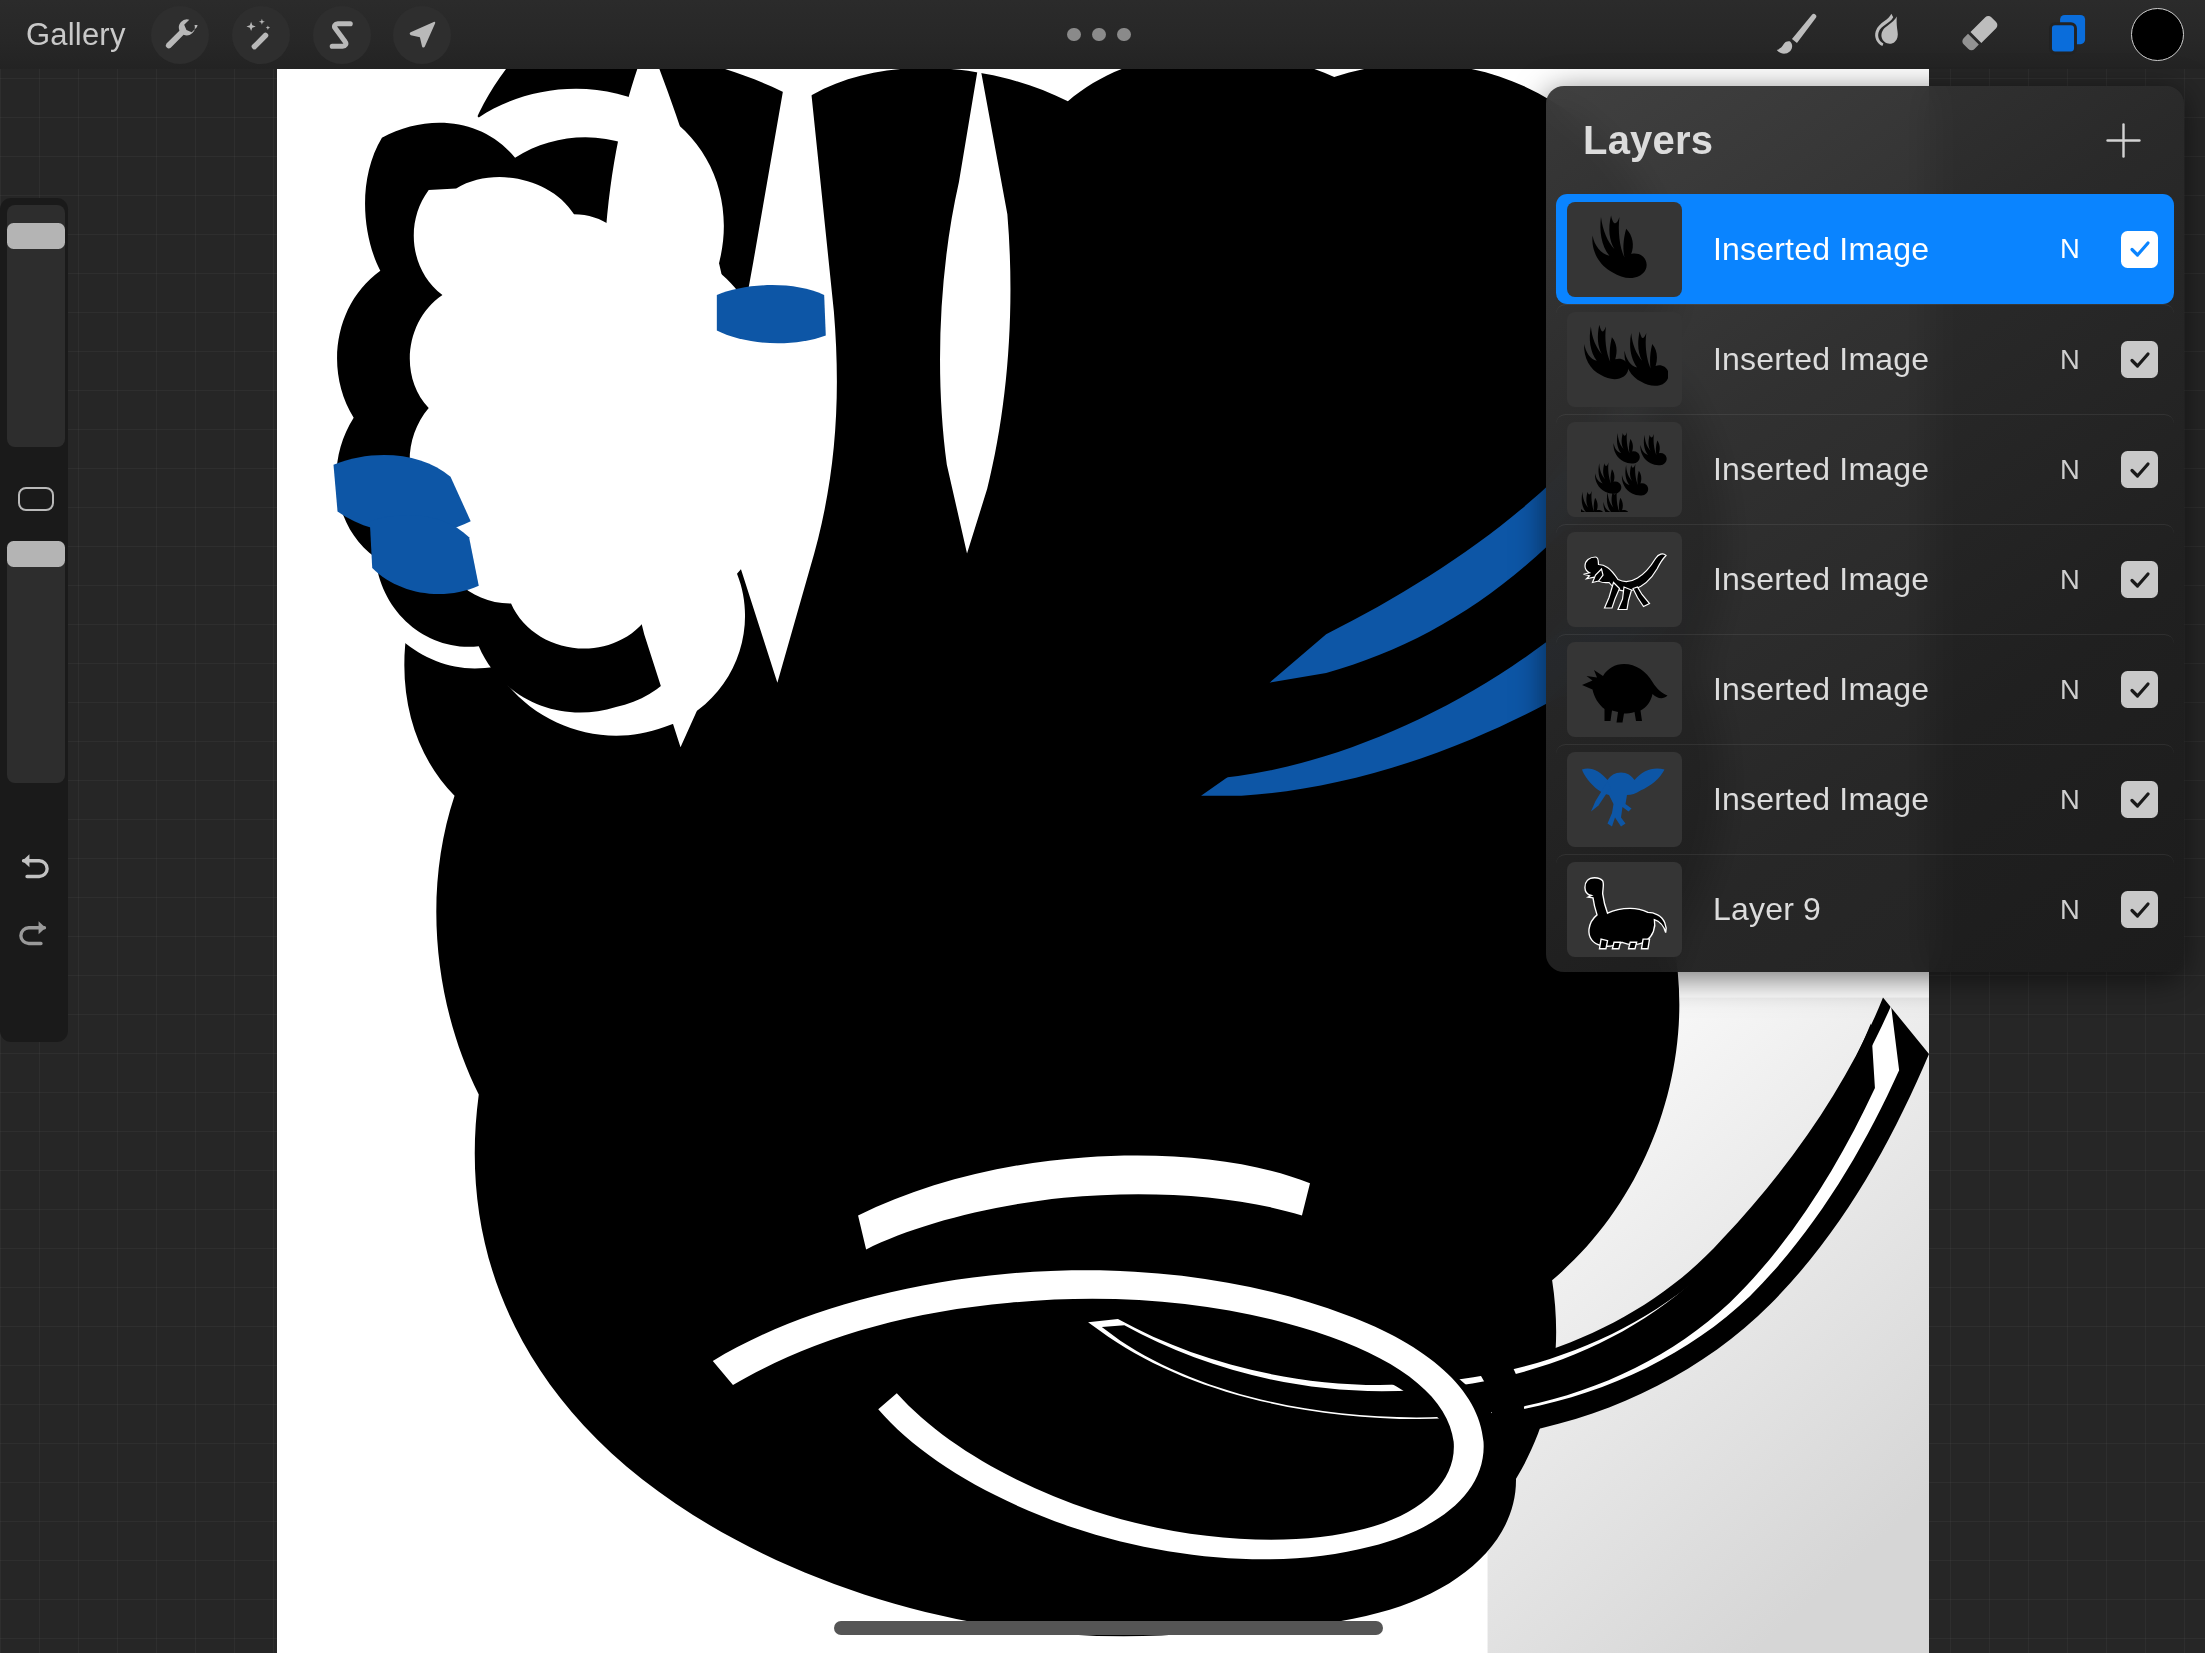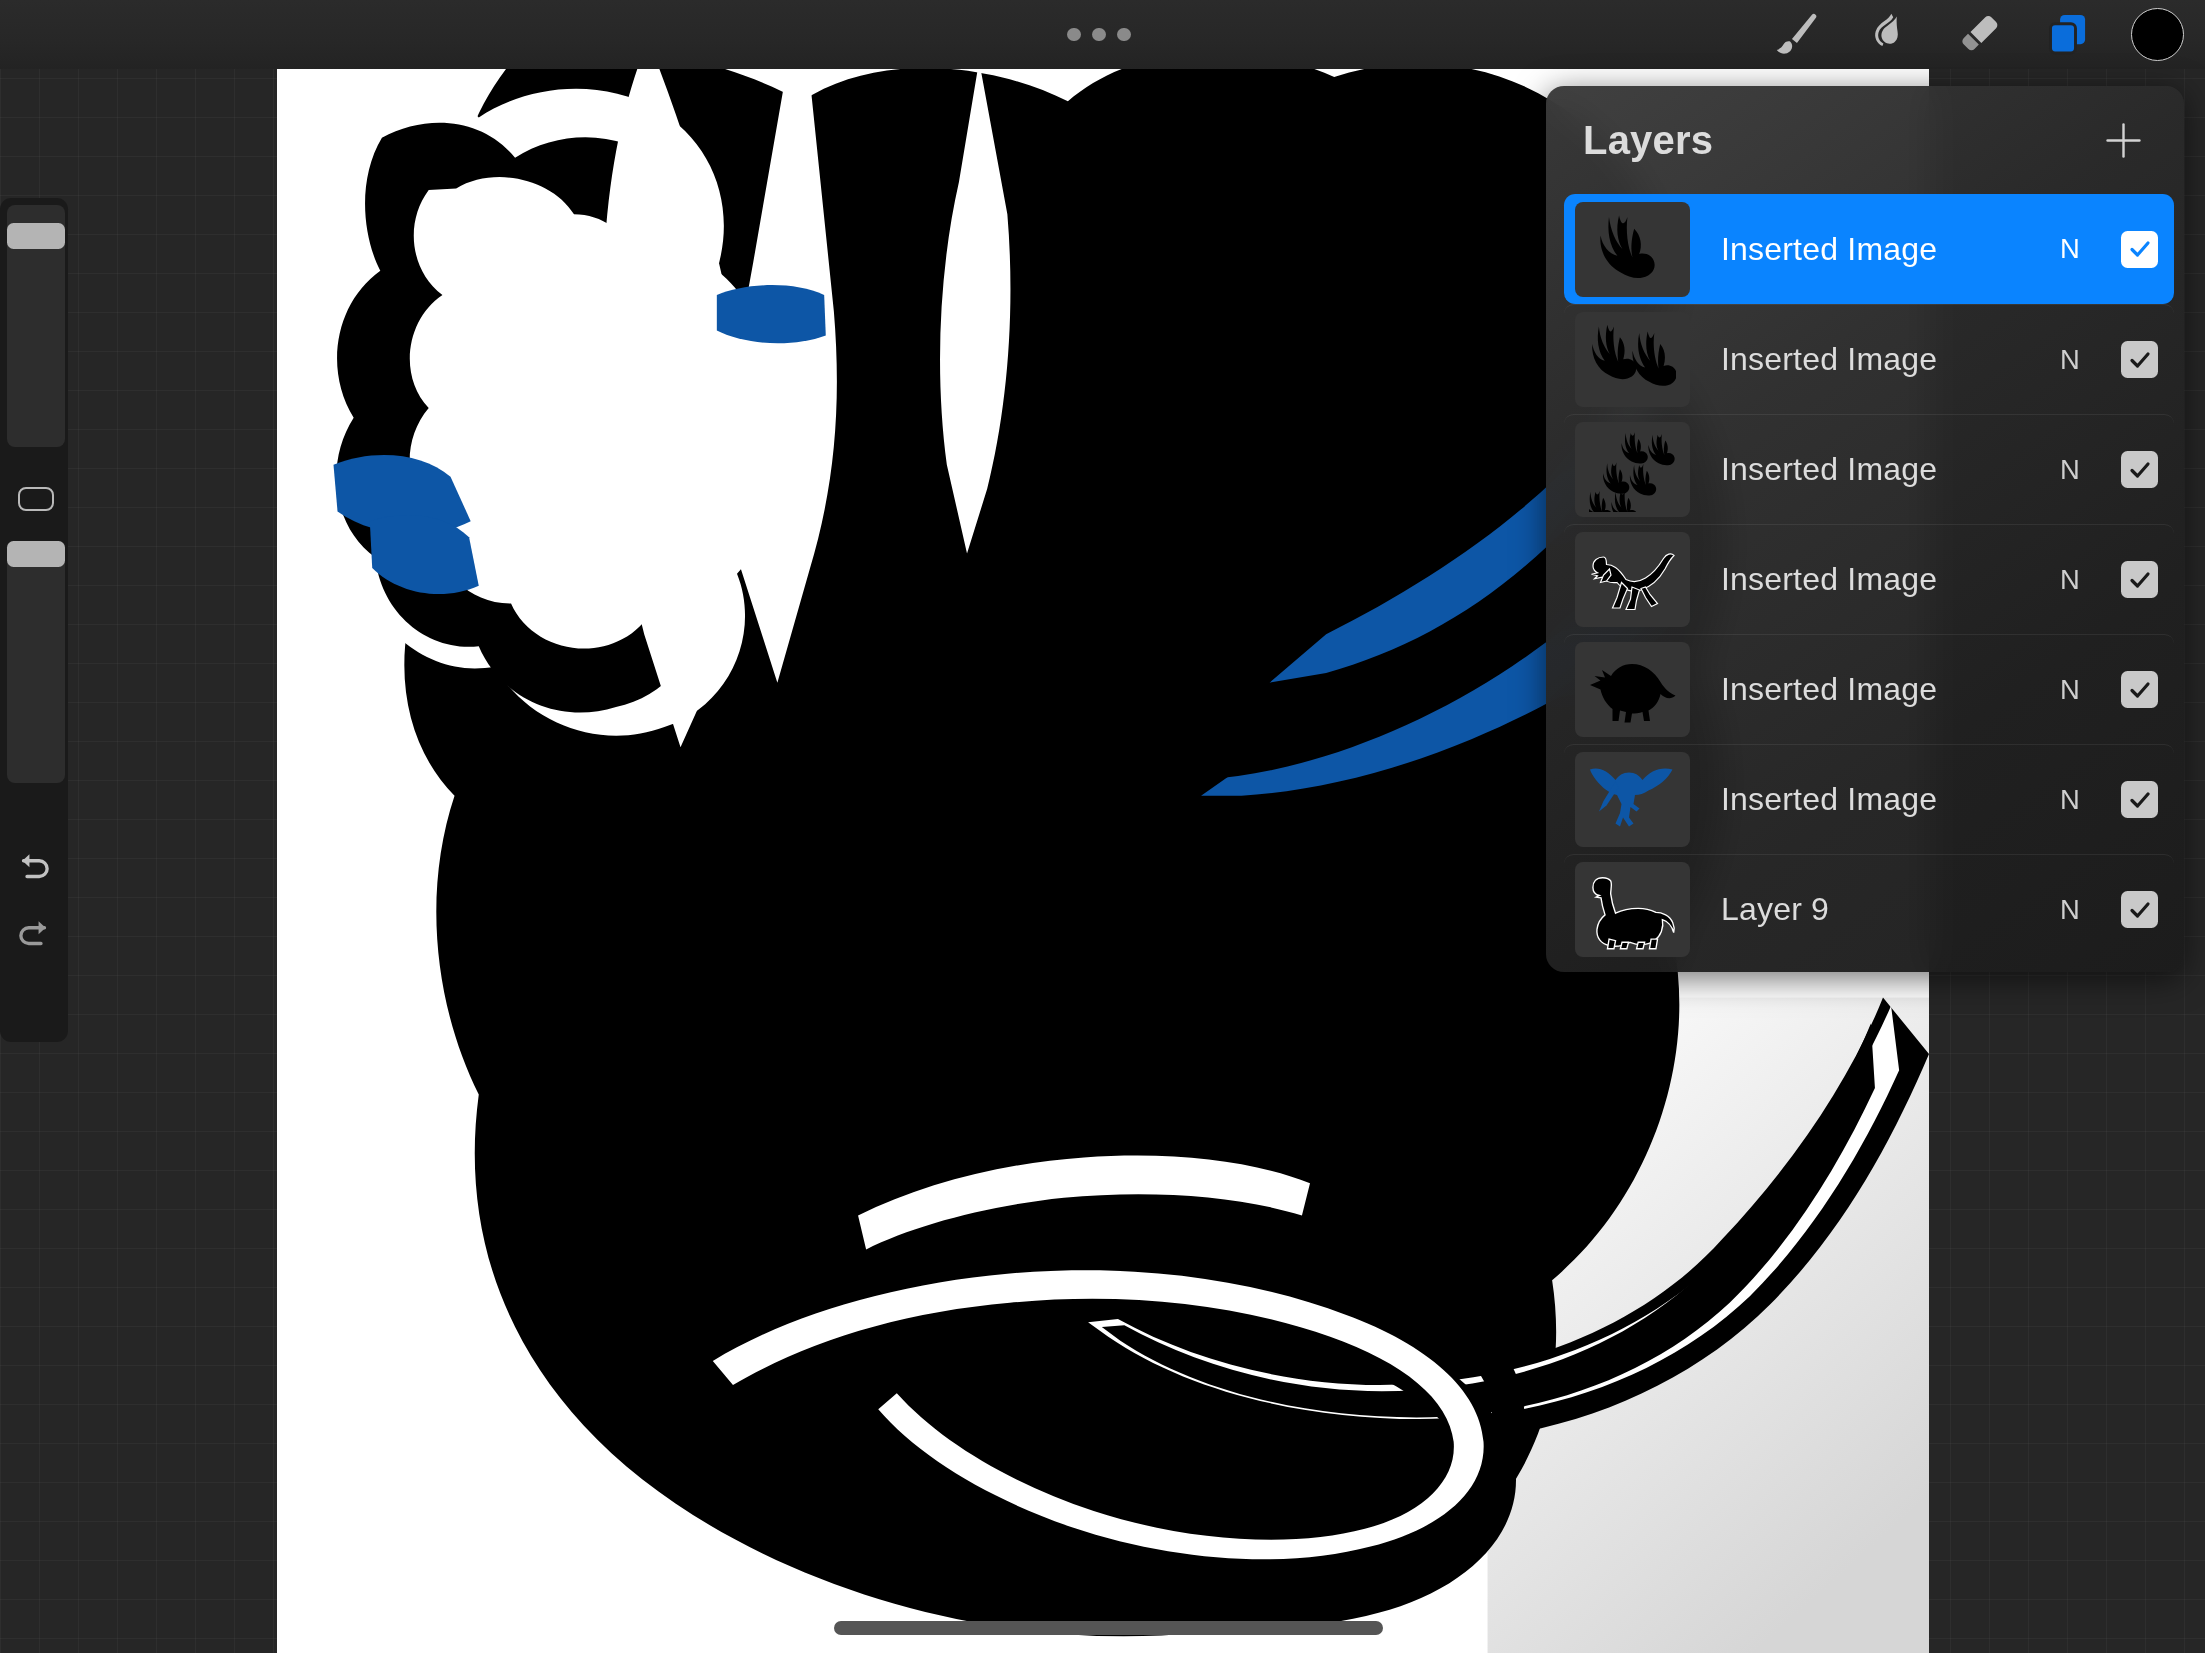--- a/index.html
+++ b/index.html
@@ -105,21 +105,21 @@
     overflow:hidden;
   }
   .lp-header {
     height:108px; display:flex; align-items:center; justify-content:space-between;
     padding:0 37px 0 37px;
     gap:8px;
   }
   .lp-title { color:#dcdcdc; font-size:40px; font-weight:bold; letter-spacing:0.2px; }
   .lp-add { width:47px; height:47px; display:flex; align-items:center; justify-content:center; }
 
-  .lp-rows { padding:0 9.7px;margin-left:8px; }
+  .lp-rows { padding:0 9.7px; }
 
   .layer-row {
     position:relative; display:flex; align-items:center;
     height:110px; border-radius:9.7px;
     border-top:0.8px solid rgba(255,255,255,0.07);
     padding-left:11.3px; padding-right:16px;
   }
   .layer-row.first { border-top:none; }
   .layer-row.selected {
     background:#0a84ff;
@@ -365,20 +365,50 @@
         C 800 1380, 900 1355, 1000 1348
         C 1110 1340, 1210 1352, 1280 1380
         L 1270 1420
         C 1190 1395, 1080 1388, 975 1398
         C 880 1408, 790 1432, 730 1462 Z"></path>
     </svg>
   </div>
 
   <div class="topbar">
 
+    <div class="tb-left">
+      <div class="gallery-btn">Gallery</div>
+
+      <div class="tb-icon">
+        <svg width="36" height="36" viewBox="0 0 24 24" fill="#b9b9b9">
+          <path d="M21.7 5.3a5.5 5.5 0 0 1-7.3 6.6L5.8 20.5a2 2 0 0 1-2.8-2.8l8.6-8.6A5.5 5.5 0 0 1 18.2 1.8l-3.4 3.4 1.5 3.5 3.5 1.5 3.4-3.4c.2-.5.4-1 .5-1.5z"></path>
+        </svg>
+      </div>
+
+      <div class="tb-icon">
+        <svg width="36" height="36" viewBox="0 0 24 24" fill="#b9b9b9">
+          <rect x="9.5" y="9" width="3.6" height="14" rx="1.6" transform="rotate(45 11.3 16)"></rect>
+          <path d="M5.4 3.2l.8 2.3 2.3.8-2.3.8-.8 2.3-.8-2.3-2.3-.8 2.3-.8z"></path>
+          <path d="M12.6 1.2l.5 1.5 1.5.5-1.5.5-.5 1.5-.5-1.5-1.5-.5 1.5-.5z"></path>
+          <path d="M16.6 5.6l.4 1.1 1.1.4-1.1.4-.4 1.1-.4-1.1-1.1-.4 1.1-.4z"></path>
+        </svg>
+      </div>
+
+      <div class="tb-icon">
+        <svg width="36" height="36" viewBox="0 0 24 24" fill="none" stroke="#b9b9b9" stroke-width="3.4" stroke-linecap="round">
+          <path d="M17.5 4.5H9.2c-1.8 0-2.8 1.6-1.7 3l6.6 9c1.1 1.4.1 3-1.7 3H5.5"></path>
+        </svg>
+      </div>
+
+      <div class="tb-icon">
+        <svg width="36" height="36" viewBox="0 0 24 24" fill="#b9b9b9">
+          <path d="M19.8 3.4L4.4 10.2c-.9.4-.8 1.7.2 1.9l6 1.4 1.4 6c.2 1 1.5 1.1 1.9.2l6.8-15.4c.4-.8-.1-1.4-.9-.9z"></path>
+        </svg>
+      </div>
+    </div>
 
     <div class="tb-dots">
       <i></i>
       <i></i>
       <i></i>
     </div>
 
     <div class="tb-right">
       <div class="tb-tool">
         <svg width="50" height="50" viewBox="0 0 24 24" fill="#bdbdbd">

